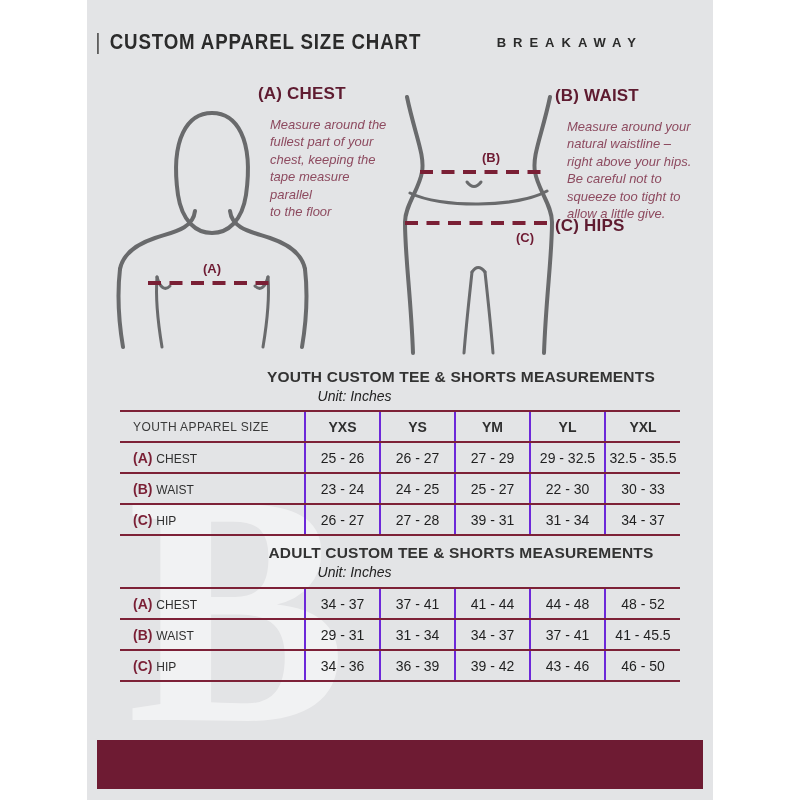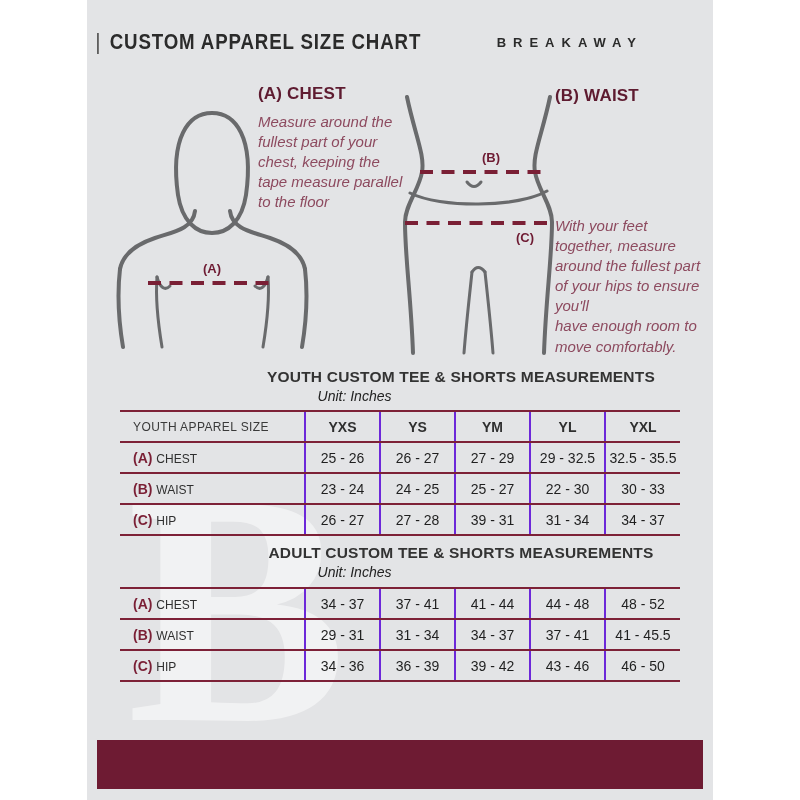--- a/index.html
+++ b/index.html
@@ -31,22 +31,22 @@
   .logo{margin-left:26px;margin-right:12px;width:44px;height:46px;}
   .brand{
     font-weight:700;font-size:13px;letter-spacing:7px;color:#2b2b2b;white-space:nowrap;
   }
   
   .guide-block{position:absolute;}
   .guide-head{
     font-size:17px;font-weight:800;color:#5e1b30;letter-spacing:.2px;margin:0 0 8px 0;
   }
   .guide-body{
-    font-size:15px;font-style:italic;font-weight:500;color:#8d4a5f;
-    line-height:1.34;white-space:pre-line;margin:0;
+    font-size:13px;font-style:italic;font-weight:500;color:#8d4a5f;
+    line-height:1.34;white-space:pre-line;margin:12px;
   }
   
   .fig{position:absolute;}
   .fig path{fill:none;stroke:#696a6c;stroke-width:4;stroke-linecap:round;}
   .fig path.thin{stroke-width:3;}
   .fig path.dash{
     stroke:#7a1f35;stroke-width:4;stroke-dasharray:13 8.5;stroke-linecap:butt;
   }
   .fig text{
     font-family:"Liberation Sans",sans-serif;font-weight:800;font-size:13px;fill:#6e1b33;
@@ -143,30 +143,30 @@
       <p class="guide-head">(A) CHEST</p>
       <p class="guide-body">Measure around the
 fullest part of your
 chest, keeping the
 tape measure parallel
 to the floor</p>
     </div>
 
     <div class="guide-block" style="left:468px;top:86px;width:155px;">
       <p class="guide-head">(B) WAIST</p>
+      <p class="guide-body">Measure around your
+natural waistline –
+right above your hips.
+Be careful not to
+squeeze too tight to
+allow a little give.</p>
     </div>
 
     <div class="guide-block" style="left:468px;top:216px;width:155px;">
-      <p class="guide-body">With your feet
-together, measure
-around the fullest part
-of your hips to ensure
-you'll
-have enough room to
-move comfortably.</p>
+      <p class="guide-head">(C) HIPS</p>
     </div>
 
     <div class="tbl-title" style="top:368px;">YOUTH CUSTOM TEE &amp; SHORTS MEASUREMENTS</div>
     <div class="tbl-unit" style="top:388px;">Unit: Inches</div>
 
     <table class="size-table" style="top:410px;">
       <colgroup>
           <col class="c0">
           <col class="cn">
           <col class="cn">

